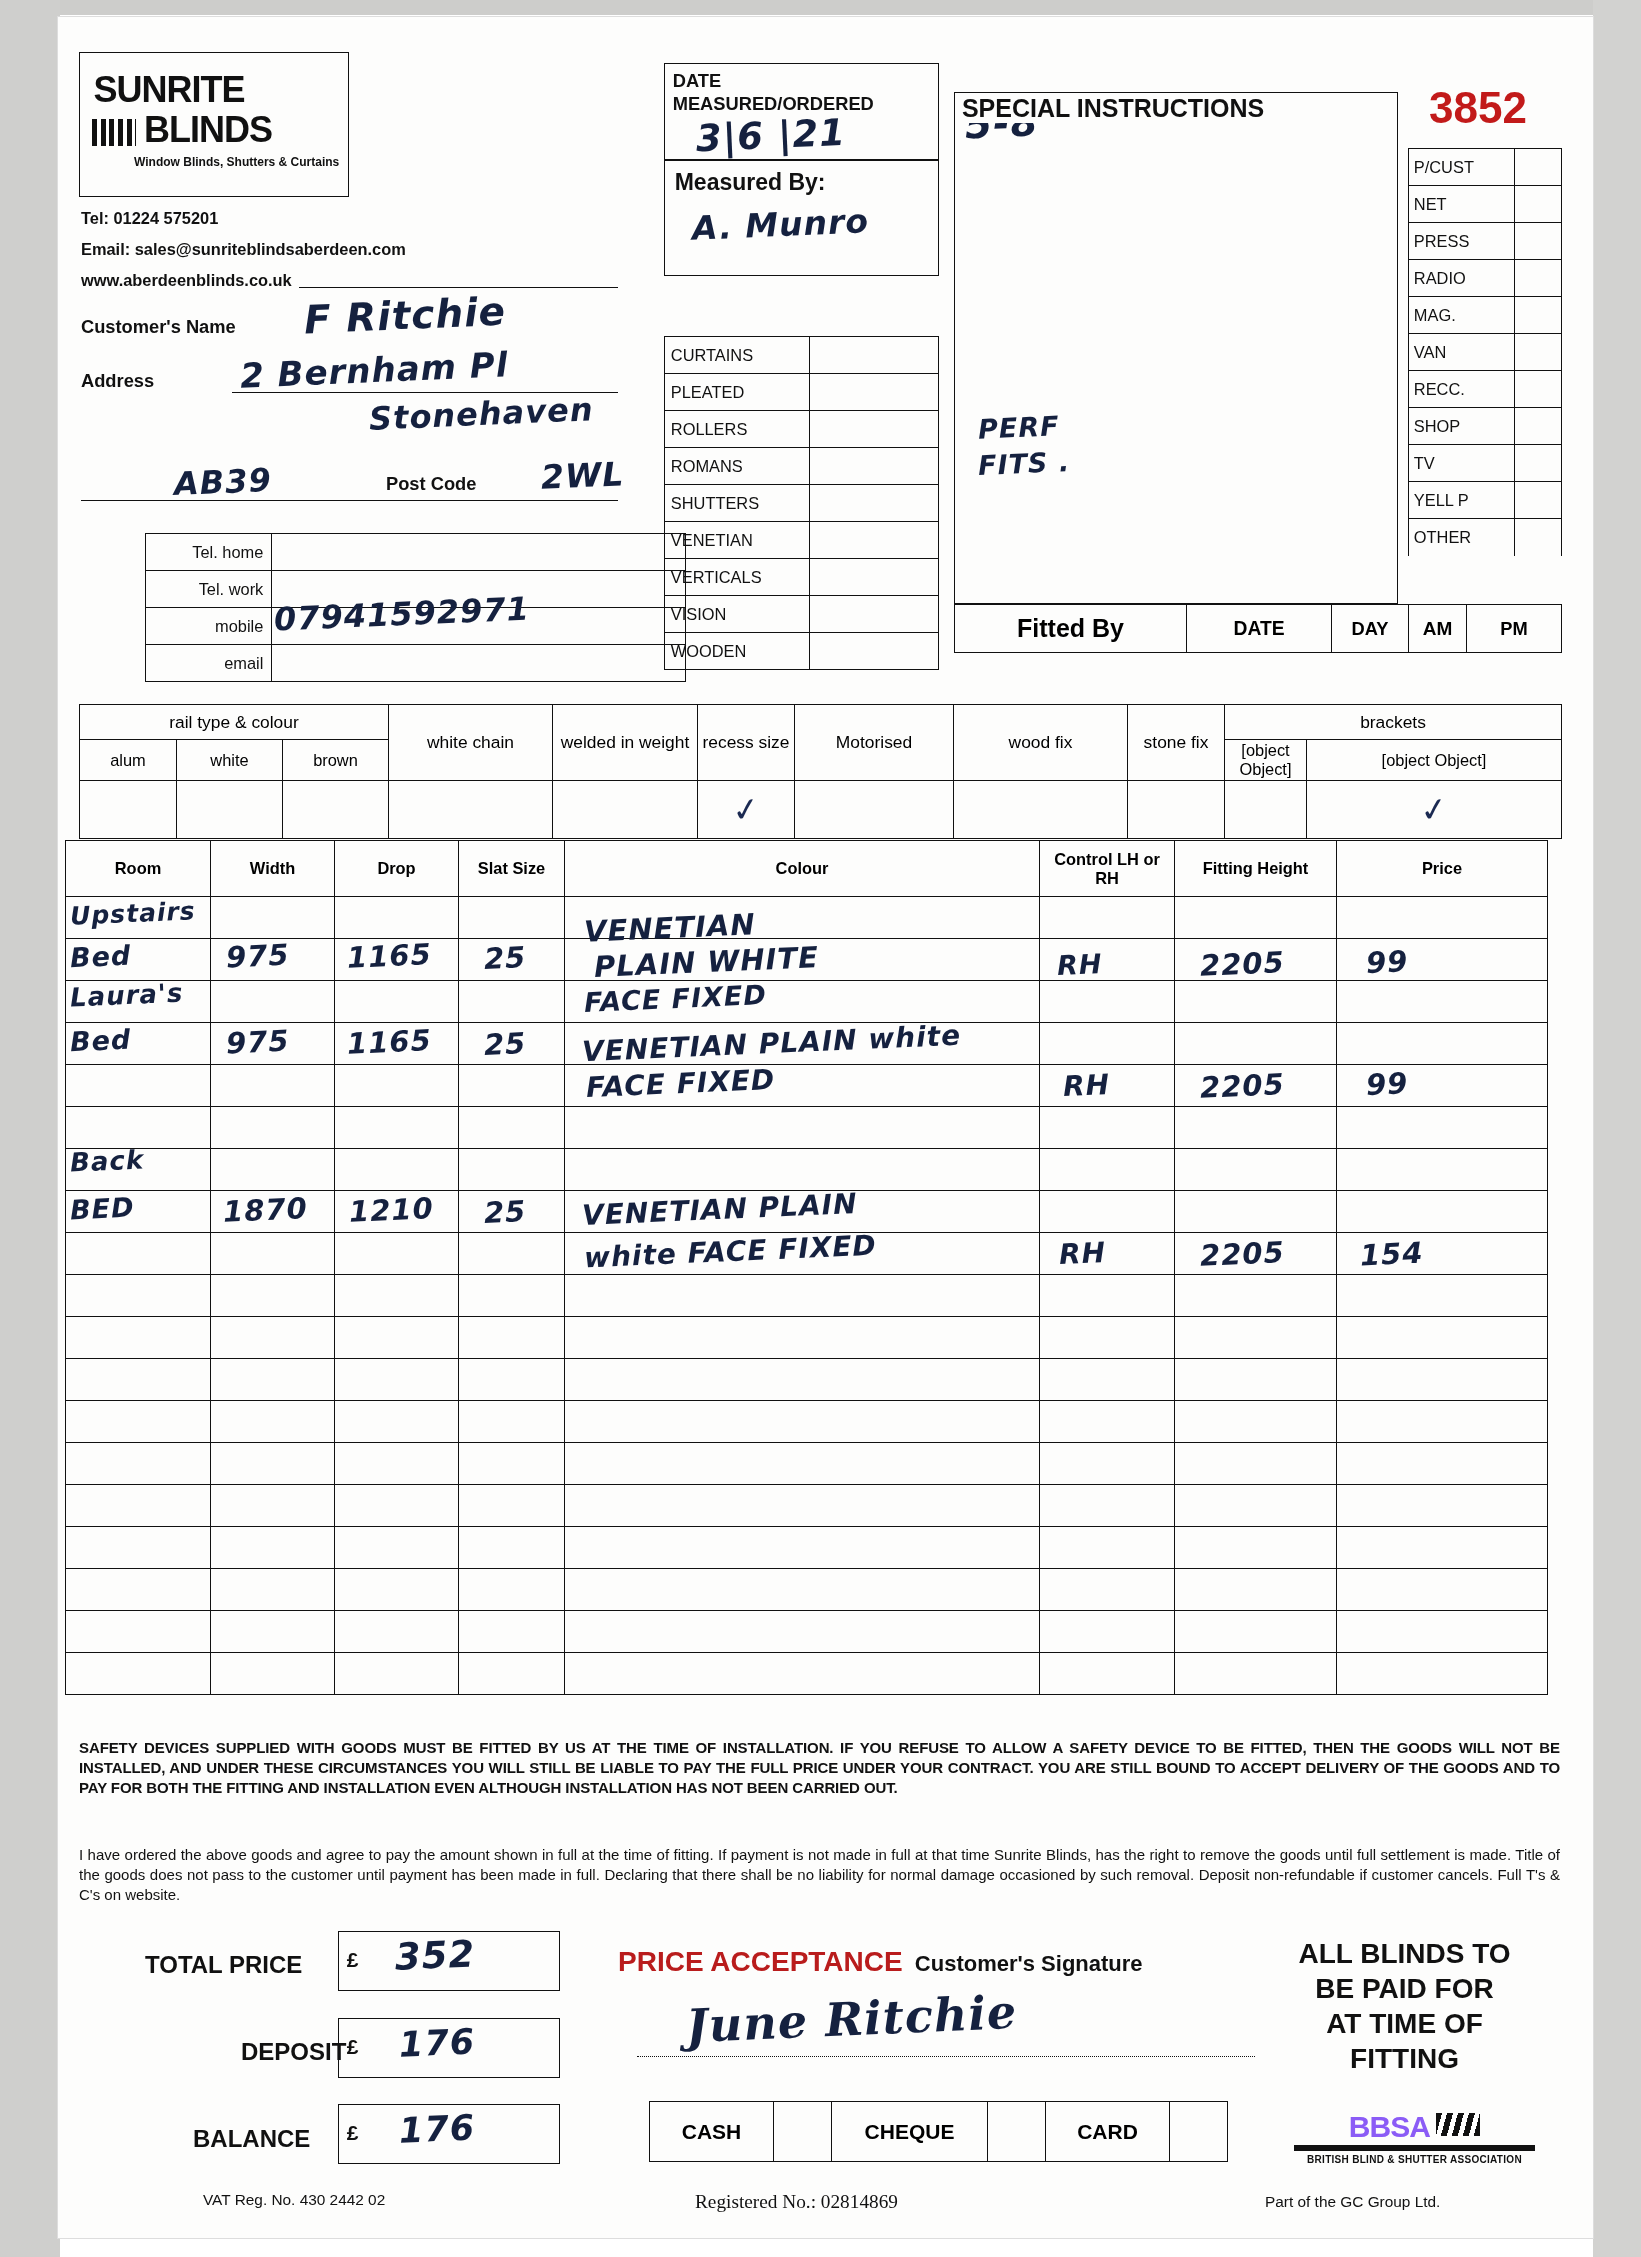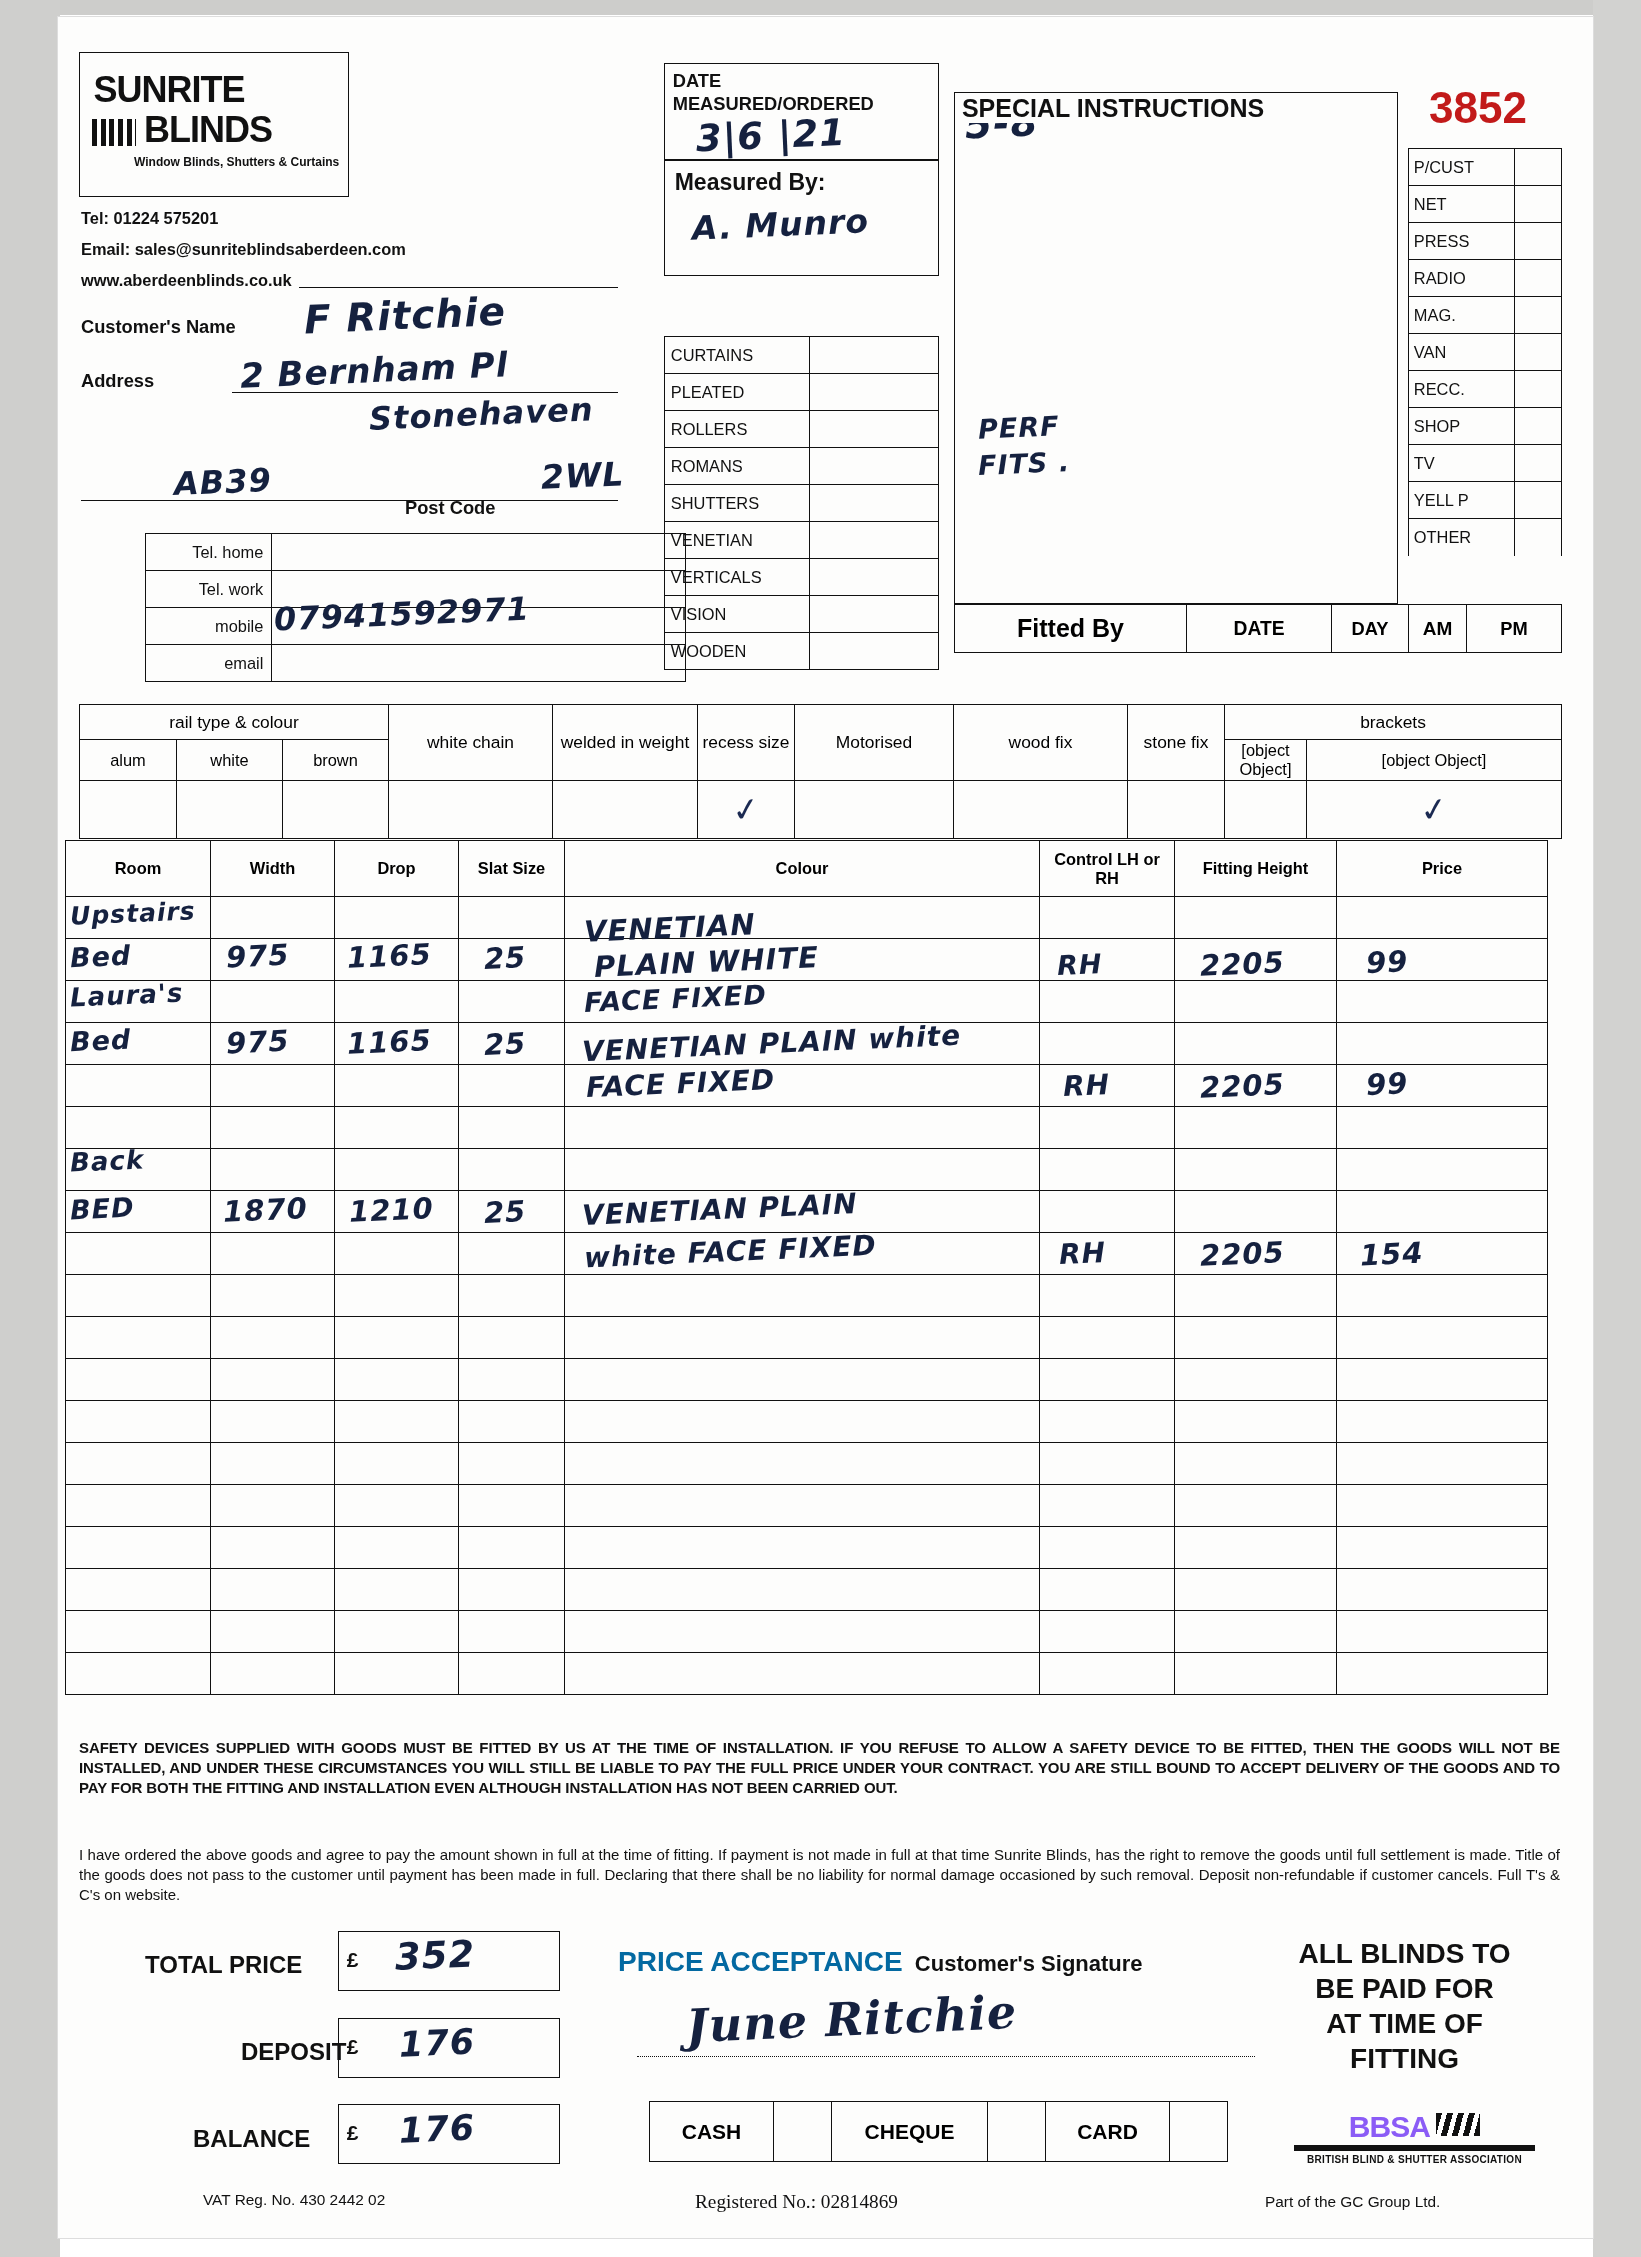--- a/index.html
+++ b/index.html
@@ -83,21 +83,21 @@
     <div style="position:absolute;left:241px;top:270px;border-bottom:1.9px solid #111;width:319px;"></div>
     <div class="hw" style="position:absolute;left:246px;top:276px;font-size:39px;">F Ritchie</div>
 
     <div class="lbl" style="position:absolute;left:23px;top:353px;">Address</div>
     <div style="position:absolute;left:174px;top:375px;border-bottom:1.9px solid #111;width:386px;"></div>
     <div class="hw" style="position:absolute;left:182px;top:333px;font-size:34px;">2 Bernham Pl</div>
     <div class="hw" style="position:absolute;left:311px;top:378px;font-size:32px;">Stonehaven</div>
 
     <div style="position:absolute;left:23px;top:483px;border-bottom:1.9px solid #111;width:537px;"></div>
     <div class="hw" style="position:absolute;left:116px;top:446px;font-size:32px;">AB39</div>
-    <div class="lbl" style="position:absolute;left:328px;top:480px;margin-left:19px;">Post Code</div>
+    <div class="lbl" style="position:absolute;left:328px;top:456px;">Post Code</div>
     <div class="hw" style="position:absolute;left:483px;top:439px;font-size:33px;">2WL</div>
 
     <table class="gridtbl" style="position:absolute;left:87px;top:516px;width:541px;">
       <tbody>
           <tr>
         <td style="width:126px;height:37px;text-align:right;padding-right:7.7px;" class="lbl-n">Tel. home</td>
         <td></td>
       </tr>
       <tr>
         <td style="height:37px;text-align:right;padding-right:7.7px;" class="lbl-n">Tel. work</td>
@@ -558,21 +558,21 @@
       <span class="hw" style="position:absolute;left:60px;top:3.9px;font-size:35px;">176</span>
     </div>
 
     <div class="lbl" style="position:absolute;left:135px;top:2108px;font-size:24px;">BALANCE</div>
     <div class="bk b" style="left:280px;top:2087px;width:222px;height:60px;">
       <span class="lbl" style="position:absolute;left:7.7px;top:15.4px;font-size:21px;">£</span>
       <span class="hw" style="position:absolute;left:60px;top:3.9px;font-size:35px;">176</span>
     </div>
 
     <div style="position:absolute;left:560px;top:1929px;">
-      <span style="font-size:28px;font-weight:bold;color:#0369a1;">PRICE ACCEPTANCE</span>
+      <span style="font-size:28px;font-weight:bold;color:#b91c1c;">PRICE ACCEPTANCE</span>
       <span style="font-size:22px;font-weight:bold;color:#111;margin-left:7.7px;">Customer's Signature</span>
     </div>
     <div class="sigline" style="position:absolute;left:579px;top:2039px;width:618px;"></div>
     <div class="hw" style="position:absolute;left:628px;top:1975px;font-size:46px;font-family:'DejaVu Serif',serif;">June Ritchie</div>
 
     <table class="gridtbl" style="position:absolute;left:591px;top:2084px;">
       <tbody>
           <tr>
         <td style="width:124px;height:60px;text-align:center;font-size:21px;font-weight:bold;">CASH</td>
         <td style="width:58px;"></td>

